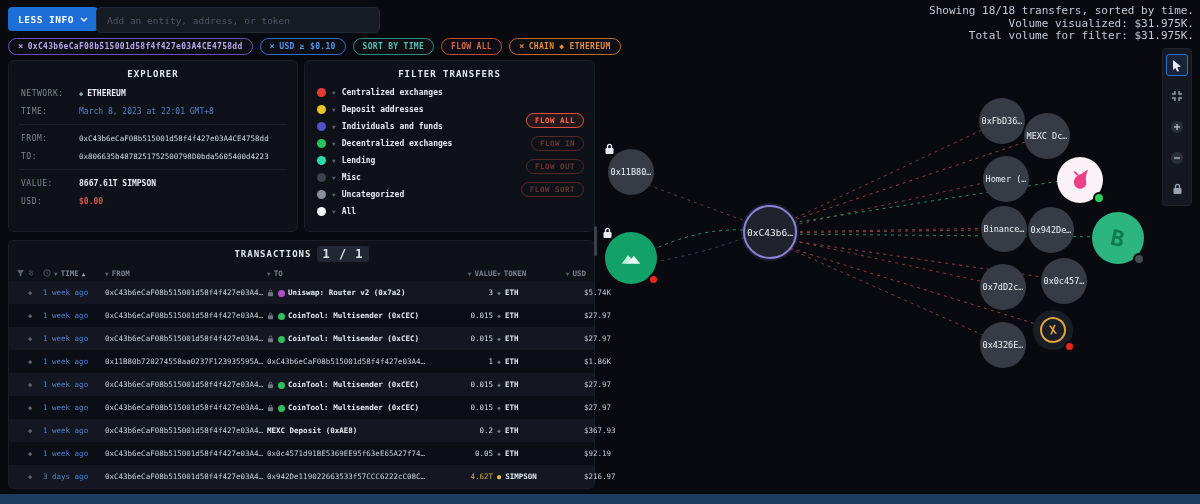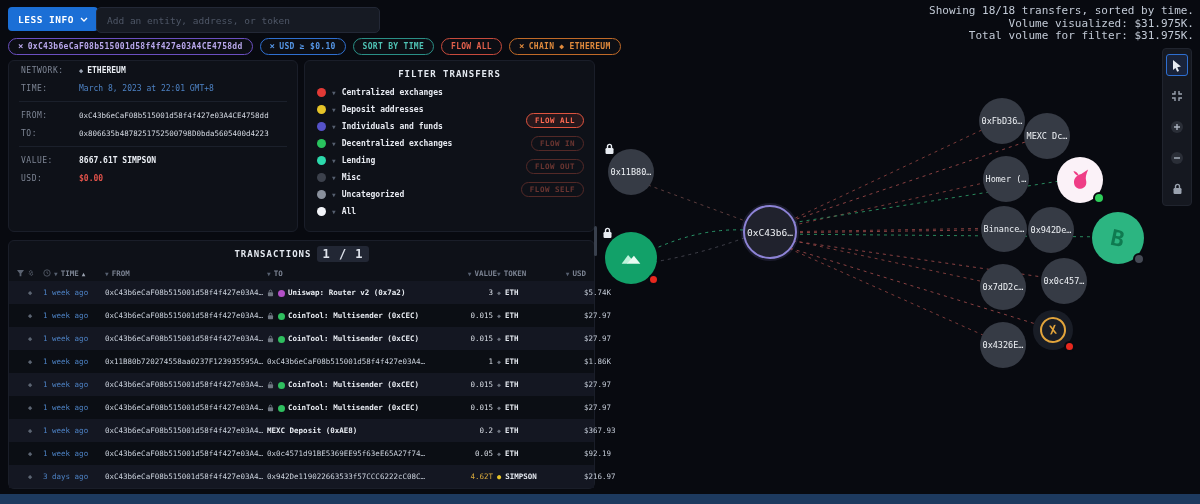--- a/index.html
+++ b/index.html
@@ -259,20 +259,21 @@
     <span class="chip chip-red">
       <span>FLOW ALL</span>
     </span>
     <span class="chip chip-orange">
       <span class="x">×</span>
       <span>CHAIN ◆ ETHEREUM</span>
     </span>
   </div>
 
   <div class="panel" id="explorer">
+    <div class="panel-title">EXPLORER</div>
     <div class="x-row">
       <span class="x-label">NETWORK:</span>
       <span class="x-val bold"><span class="eth-glyph">◆</span><span>ETHEREUM</span></span>
     </div>
     <div class="x-row">
       <span class="x-label">TIME:</span>
       <span class="x-val blue">March 8, 2023 at 22:01 GMT+8</span>
     </div>
     <div class="x-div"></div>
     <div class="x-row">
@@ -333,21 +334,21 @@
     </div>
     <div class="f-item">
       <span class="dot" style="background:#f2f4f8"></span>
       <span class="funnel">▼</span>
       <span>All</span>
     </div>
     <div class="flow-col">
       <button class="flow-btn active">FLOW ALL</button>
       <button class="flow-btn">FLOW IN</button>
       <button class="flow-btn">FLOW OUT</button>
-      <button class="flow-btn">FLOW SELF</button>
+      <button class="flow-btn">FLOW SORT</button>
     </div>
   </div>
 
   <div class="panel" id="txpanel">
     <div class="tx-title">
       <span>TRANSACTIONS</span>
       <span class="tx-page">1 / 1</span>
     </div>
     <div class="tx-grid tx-head">
       <span class="hcell">

